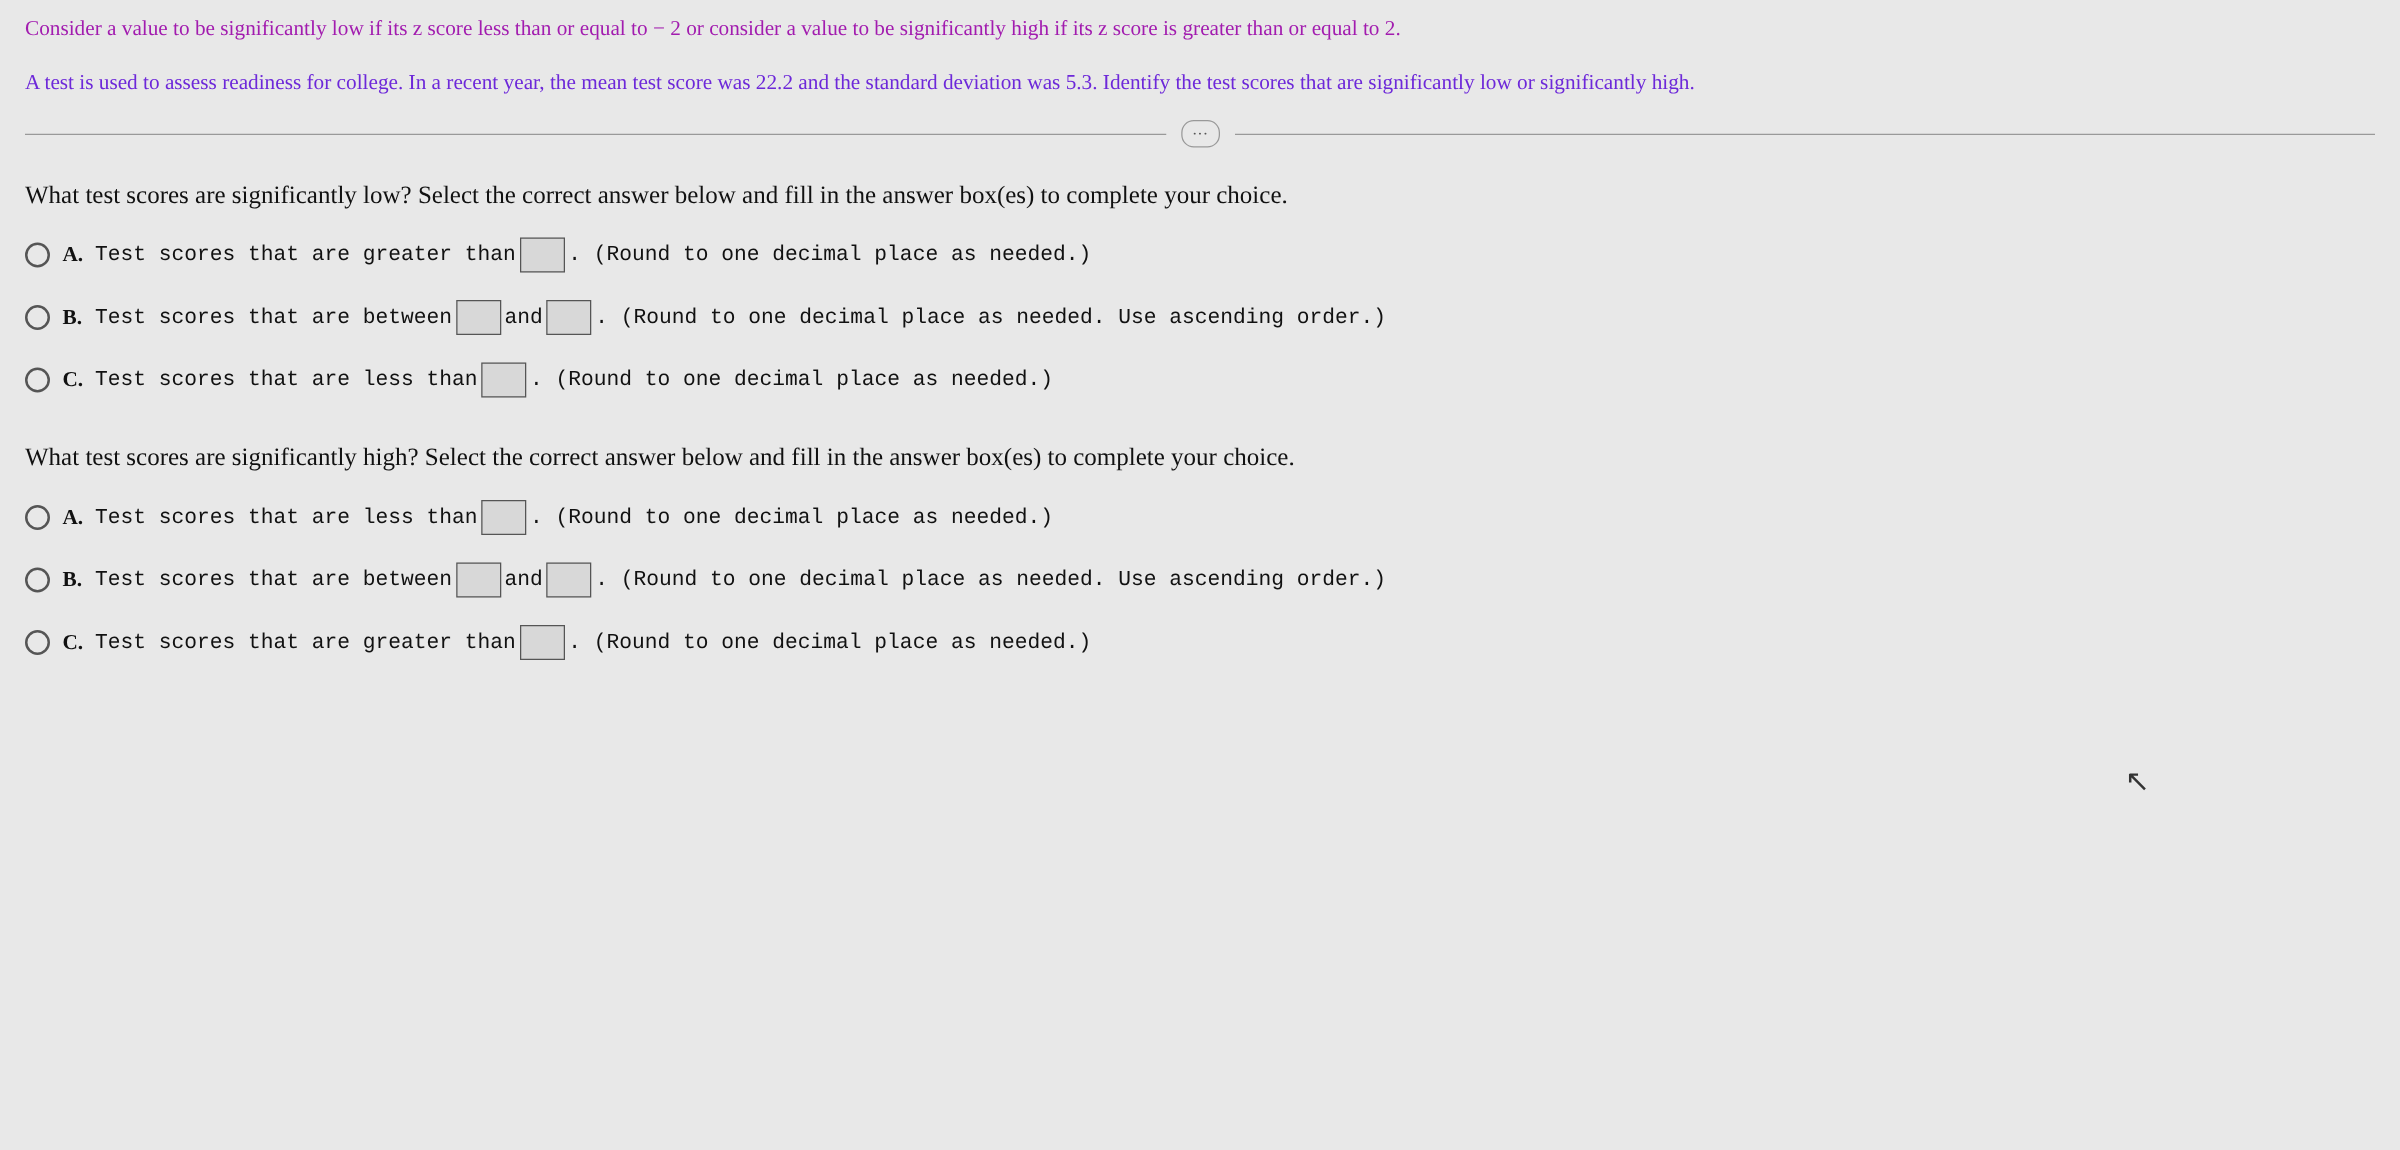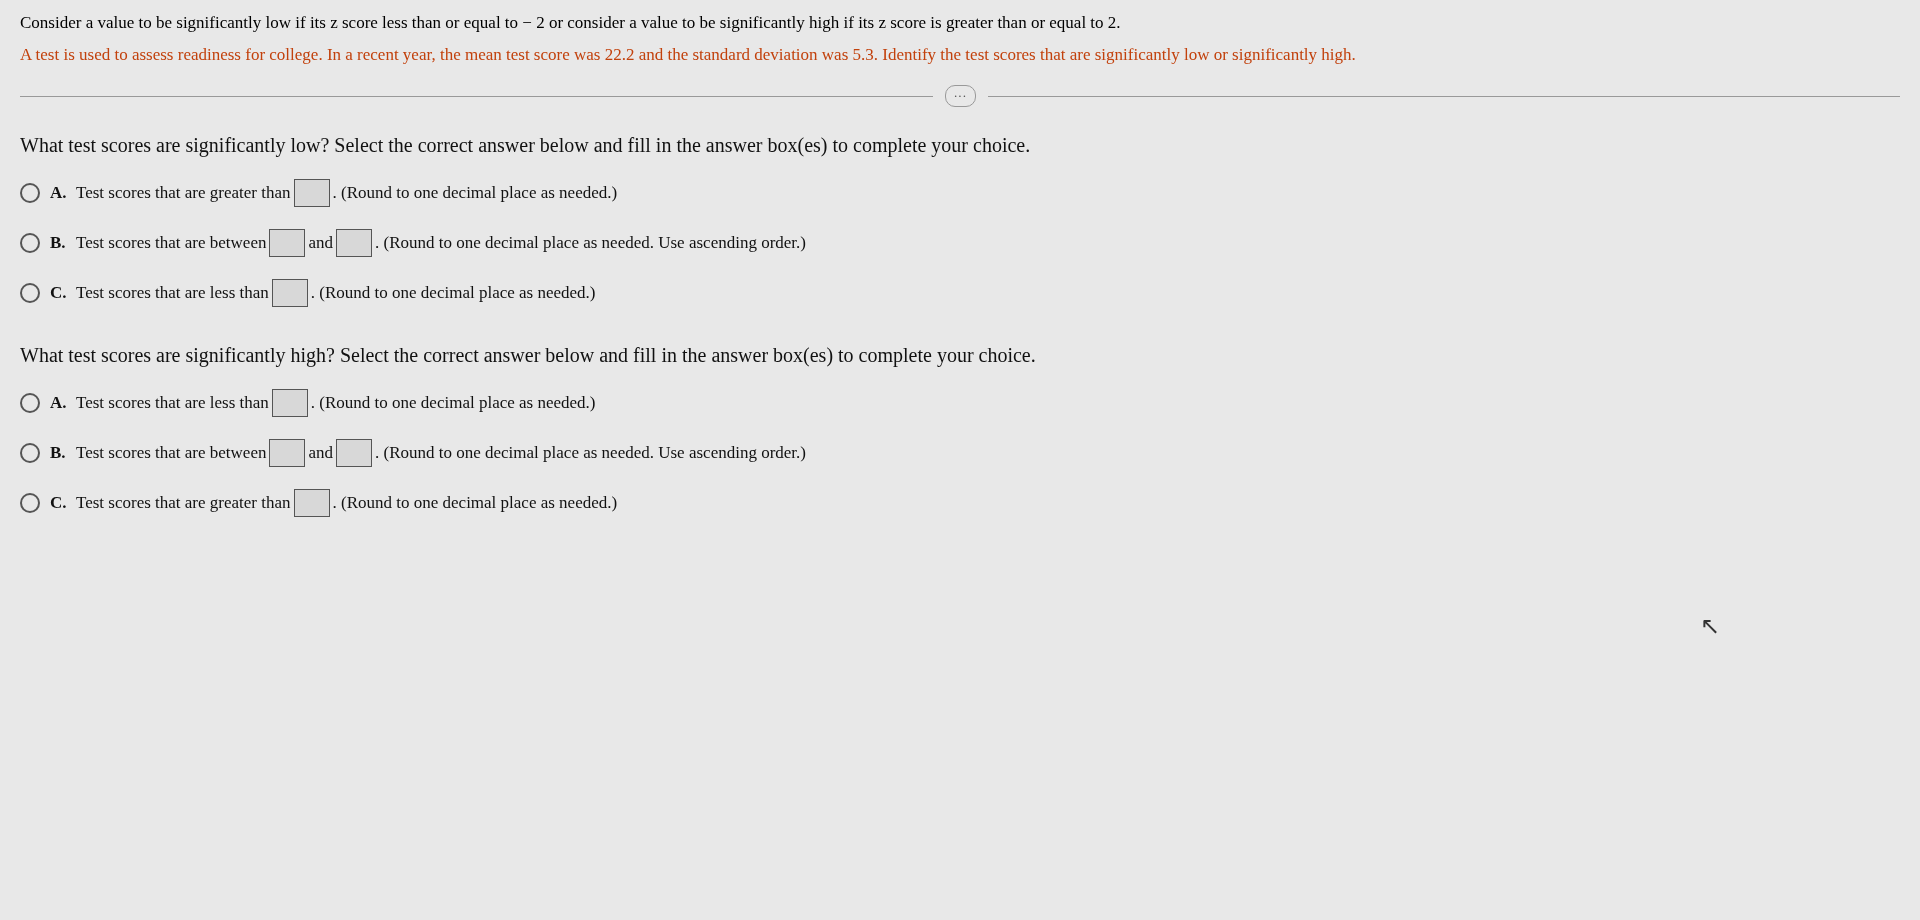--- a/index.html
+++ b/index.html
@@ -13,29 +13,29 @@
       font-family: Georgia, 'Times New Roman', serif;
       font-size: 18px;
       color: #111;
       min-height: 920px;
       padding: 10px 20px;
     }
 
     .intro-text {
       font-size: 17px;
       line-height: 1.5;
-      margin-bottom: 6px;
-      color: #000000;
+      margin-bottom: 17px;
+      color: #a21caf;
     }
 
     .problem-text {
       font-size: 17px;
       line-height: 1.5;
       margin-bottom: 0;
-      color: #c2410c;
+      color: #6d28d9;
     }
 
     .divider-row {
       display: flex;
       align-items: center;
       margin: 18px 0 22px 0;
     }
 
     .divider-line {
       flex: 1;
@@ -86,20 +86,21 @@
       margin-right: 6px;
       min-width: 20px;
     }
 
     .option-text {
       font-size: 17px;
       display: flex;
       align-items: center;
       flex-wrap: wrap;
       gap: 0;
+      font-family: Liberation Mono, monospace;
     }
 
     .answer-box {
       display: inline-block;
       width: 36px;
       height: 28px;
       border: 1px solid #555;
       background: #d8d8d8;
       vertical-align: middle;
       margin: 0 3px;

